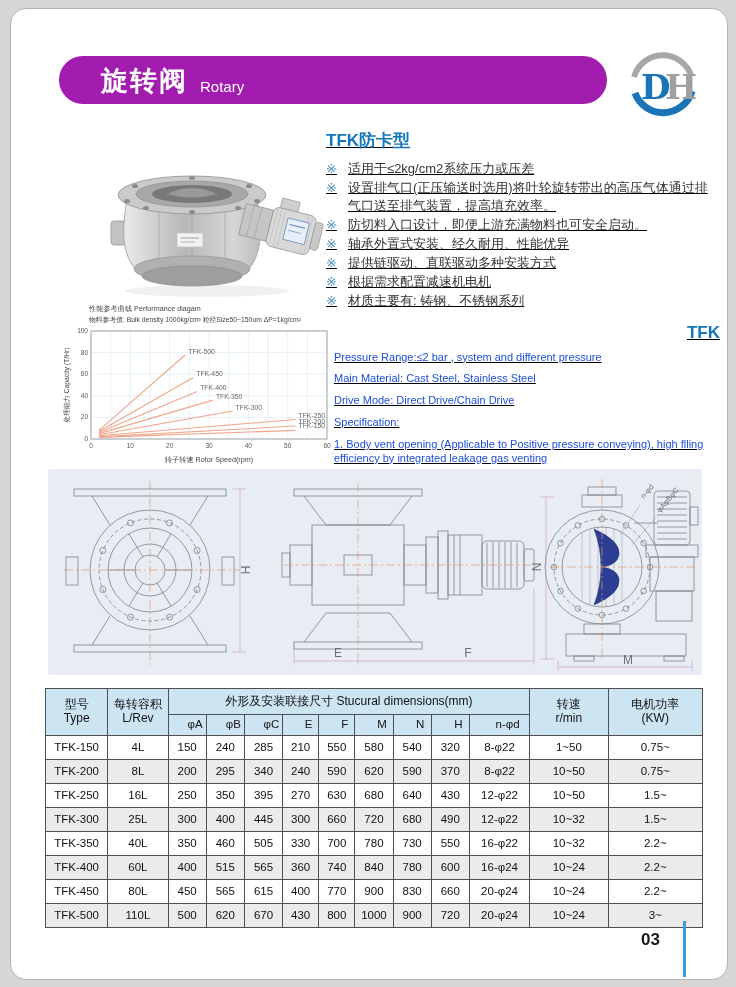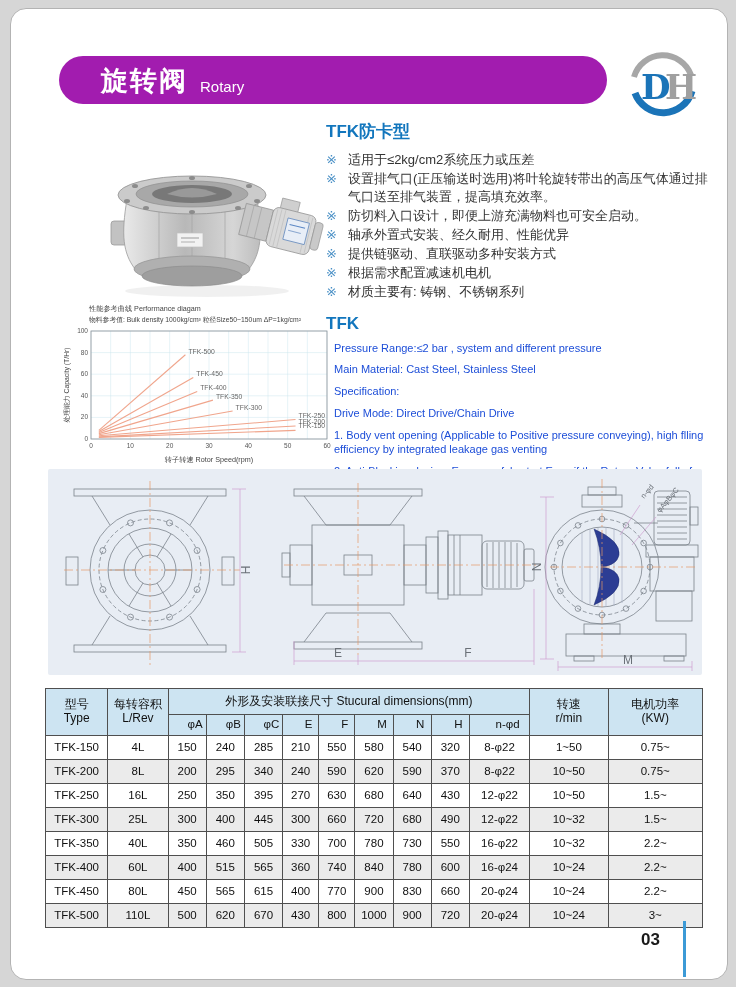--- a/index.html
+++ b/index.html
@@ -15,25 +15,25 @@
   
   .banner{
     position:absolute;left:48px;top:47px;width:548px;height:48px;
     background:#a21caf;border-radius:26px;
     display:flex;align-items:flex-end;padding:0 0 9px 42px;box-sizing:border-box;color:#fff;
   }
   .banner .zh{font-size:27px;font-weight:bold;letter-spacing:2px;line-height:1;}
   .banner .en{font-size:15px;margin-left:12px;line-height:1.1;}
   .logo{position:absolute;left:606px;top:38px;width:92px;height:78px;}
   
-  .rightcol{position:absolute;left:315px;top:111px;width:394px;}
+  .rightcol{position:absolute;left:315px;top:120px;width:394px;text-decoration:underline;}
   .sec-title{color:#1276bd;font-size:17px;font-weight:bold;margin:0 0 8px 0;}
   .bullet{display:flex;font-size:13px;color:#333;line-height:1.38;margin-bottom:1px;}
   .bullet .mark{color:#4a90c6;flex:0 0 22px;}
-  .tfk-head{margin-top:13px;margin-bottom:5px;}
+  .tfk-head{margin-top:13px;margin-bottom:5px;text-align:right;}
   .spec p{margin:8px;font-size:11px;line-height:1.26;color:#1d4ed8;}
   
   .photo{position:absolute;left:86px;top:146px;width:228px;height:152px;}
   
   .chart{position:absolute;left:50px;top:292px;width:274px;height:172px;}
   
   .drawpanel{position:absolute;left:37px;top:460px;width:654px;height:206px;background:#e8edf4;border-radius:2px;}
   
   .spec-table{
     position:absolute;left:34px;top:679px;width:658px;
@@ -153,22 +153,22 @@
         </div>
         <div class="bullet">
           <span class="mark">※</span>
           <span>材质主要有: 铸钢、不锈钢系列</span>
         </div>
       </div>
     <div class="sec-title tfk-head">TFK</div>
     <div class="spec">
         <p>Pressure Range:≤2 bar , system and different pressure</p>
         <p>Main Material: Cast Steel, Stainless Steel</p>
+        <p>Drive Mode: Direct Drive/Chain Drive</p>
         <p>Specification:</p>
-        <p>Drive Mode: Direct Drive/Chain Drive</p>
         <p>1. Body vent opening (Applicable to Positive pressure conveying), high flling efficiency by integrated leakage gas venting</p>
         <p>2. Anti-Blocking design, Ensure safely start Even if the Rotary Valve full of material</p>
         <p>3. Outboard Bearing, longlife and Excellent performance</p>
       </div>
   </div>
 
   <div class="chart">
     <svg viewBox="0 0 274 172" width="274" height="172">
         <line x1="30" y1="30" x2="30" y2="138" stroke="#cde6ef" stroke-width="0.5"></line>
         <line x1="49.666666666666664" y1="30" x2="49.666666666666664" y2="138" stroke="#cde6ef" stroke-width="0.5"></line>

